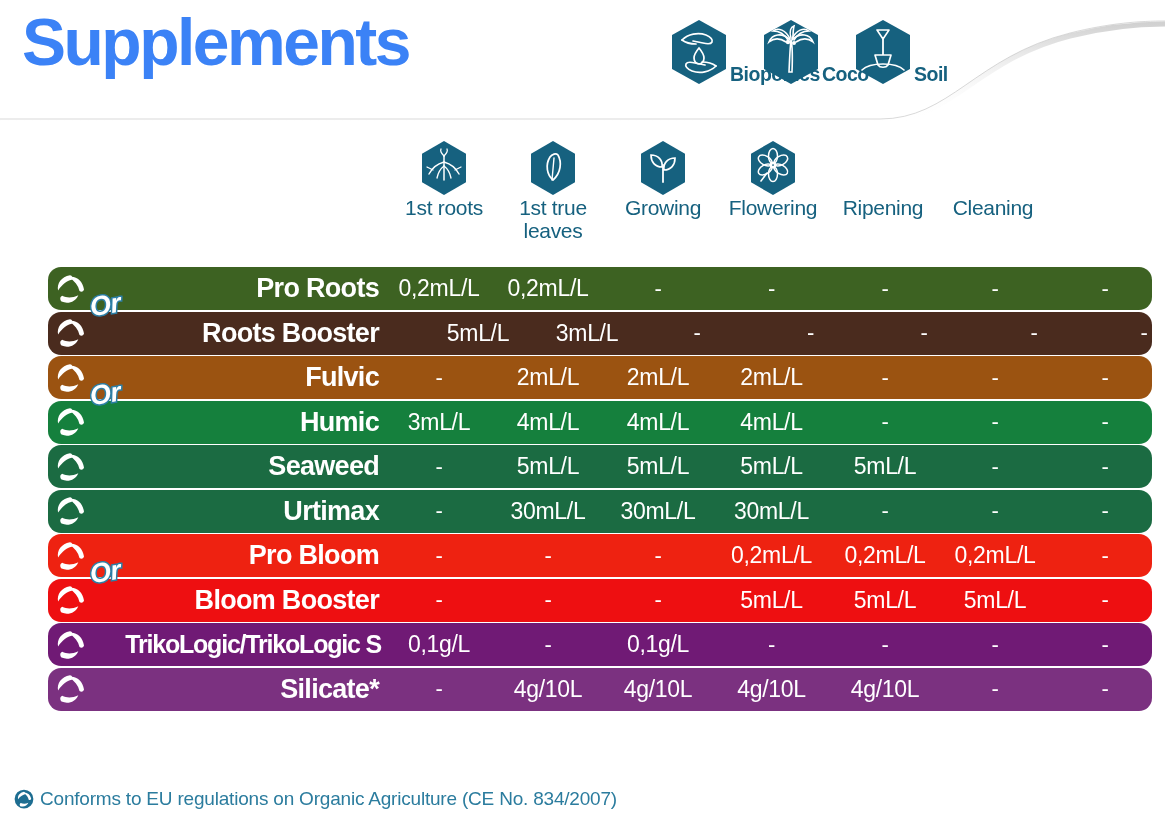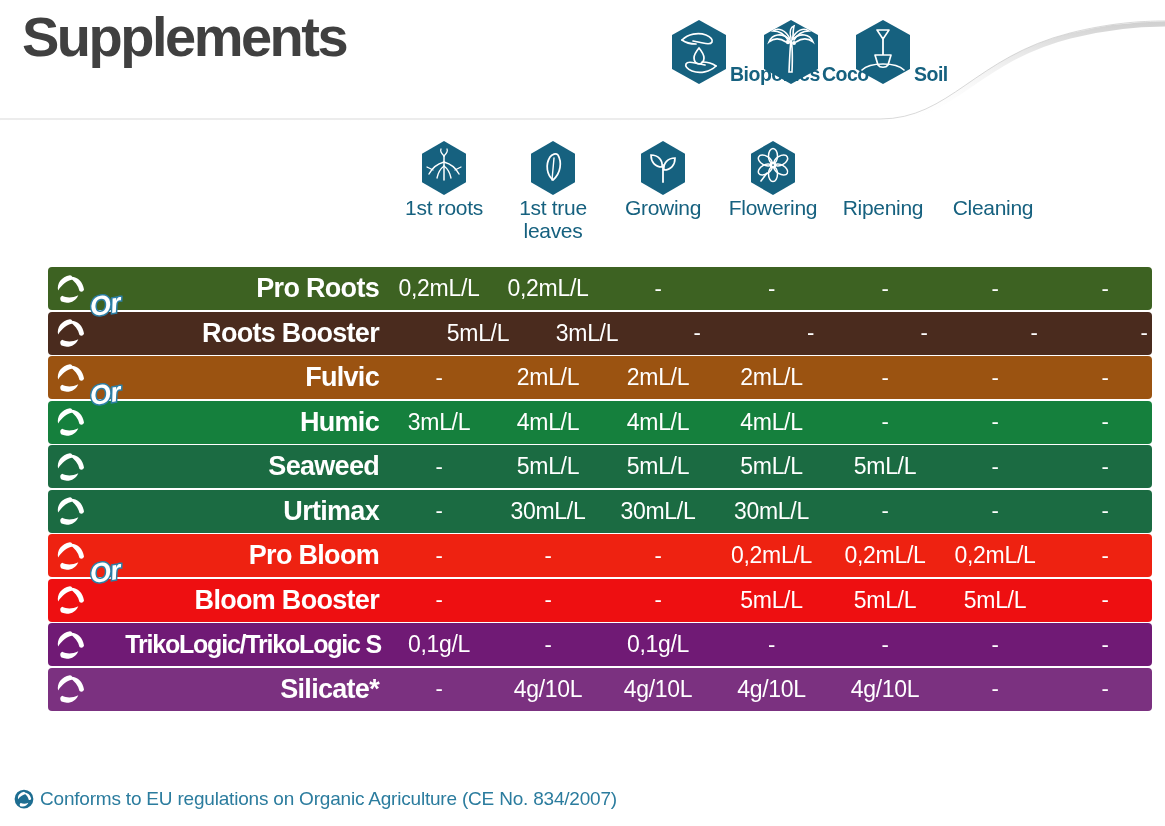--- a/index.html
+++ b/index.html
@@ -36,23 +36,23 @@
     width: 1165px;
     height: 140px;
     pointer-events: none;
   }
   .title {
     position: absolute;
     left: 22px;
     top: 9px;
     font-family: "Liberation Sans", sans-serif;
     font-weight: bold;
-    font-size: 56px;
+    font-size: 66px;
     letter-spacing: -2.5px;
-    color: #404040;
+    color: #3b82f6;
     line-height: 1;
     white-space: nowrap;
   }
   .medium-icons {
     position: absolute;
     left: 668px;
     top: 18px;
     display: flex;
     align-items: flex-start;
     gap: 6px;
@@ -118,21 +118,21 @@
   .table {
     position: absolute;
     left: 48px;
     top: 267px;
     width: 1104px;
   }
   .row {
     position: relative;
     height: 43px;
     margin-bottom: 1.5px;
-    border-radius: 4px;
+    border-radius: 13px;
     display: flex;
     align-items: flex-start;
     overflow: visible;
   }
   .row-left {
     position: relative;
     width: 337px;
     flex: 0 0 337px;
     height: 100%;
     display: flex;

